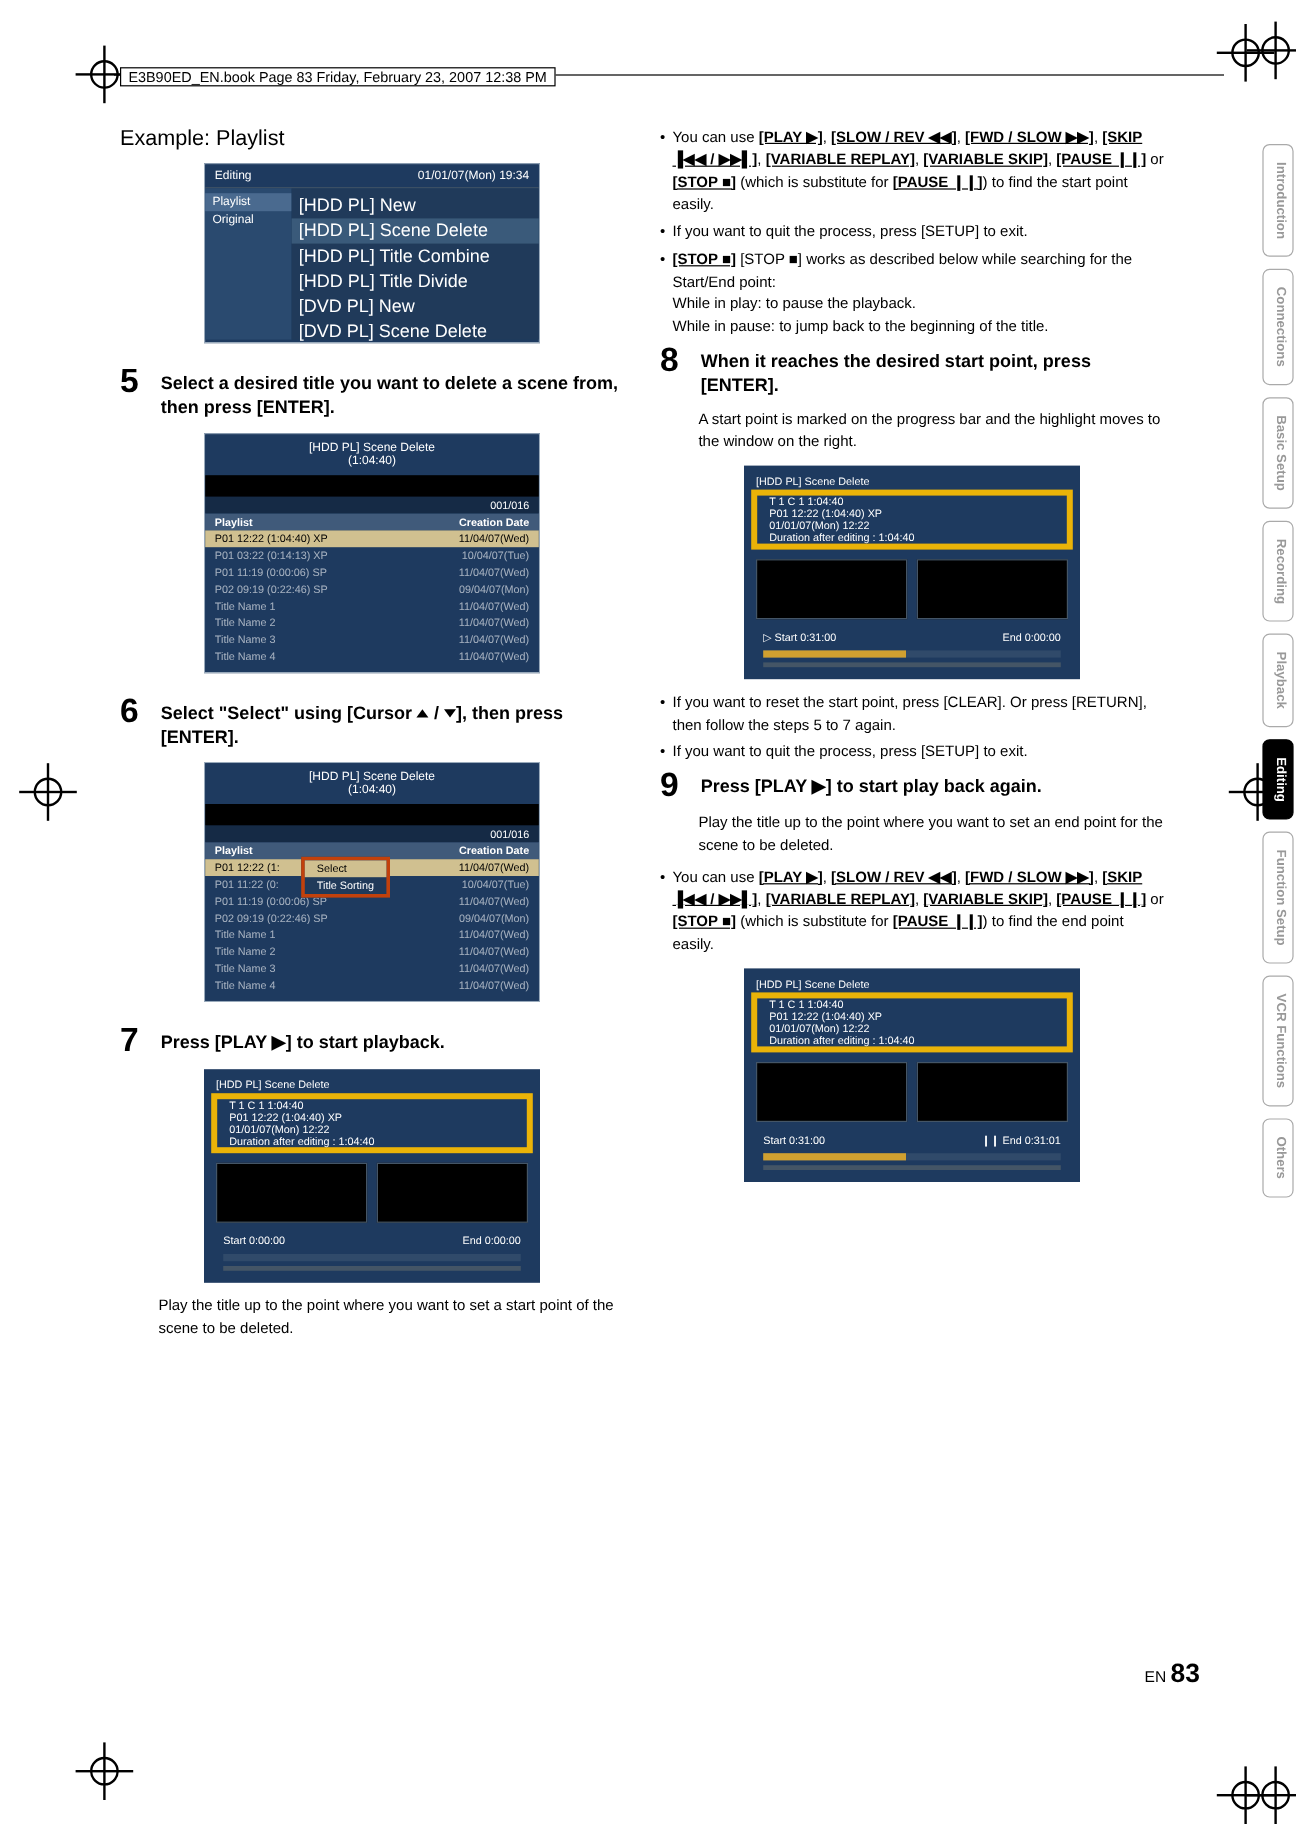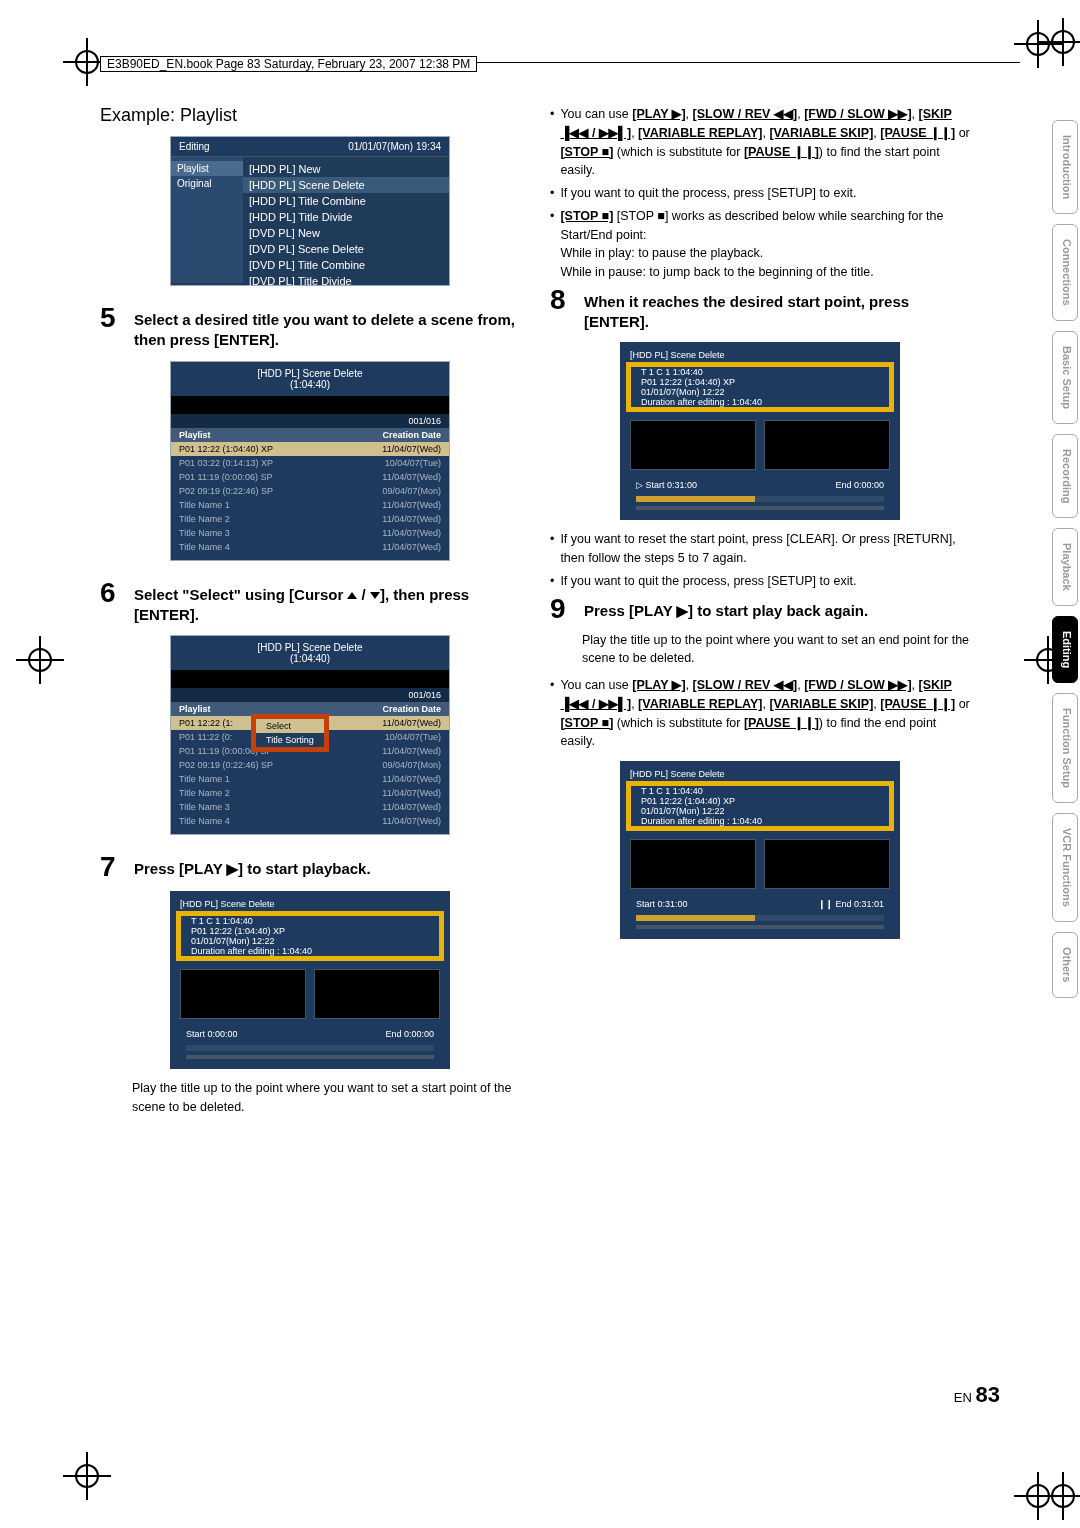--- a/index.html
+++ b/index.html
@@ -79,21 +79,21 @@
       justify-content: space-between;
       border-bottom: 1px solid #456;
     }
     .osd-sidebar {
       display: flex;
     }
     .osd-left { width: 72px; background: #2a4a6f; padding: 4px 6px; }
     .osd-left div { padding: 2px 0; }
     .osd-left .hl { background: #4a6a8f; margin: 0 -6px; padding: 2px 6px; }
     .osd-right { flex: 1; background: #203a5a; padding: 4px 6px; }
-    .osd-right div { padding: 2px 0; font-size: 11px; }
+    .osd-right div { padding: 2px 0; font-size: 15px; }
     .osd-right .hl { background: #3a5a7a; margin: 0 -6px; padding: 2px 6px; }
 
     .osd-title {
       background: #1e3a5f;
       padding: 6px 10px;
       text-align: center;
     }
     .osd-count {
       text-align: right;
       padding: 2px 8px;
@@ -237,21 +237,21 @@
 <div class="reg-mark reg-tl"></div>
 <div class="reg-mark reg-tr2"></div>
 <div class="reg-mark reg-ml"></div>
 <div class="reg-mark reg-mr"></div>
 <div class="reg-mark" style="bottom:40px;left:75px"></div>
 <div class="reg-mark reg-br2"></div>
 <div class="reg-mark" style="top:32px;right:30px"></div>
 <div class="reg-mark" style="bottom:20px;right:30px"></div>
 
 <div class="header-line"></div>
-<div class="header-text">E3B90ED_EN.book  Page 83  Saturday, February 23, 2007  12:38 PM</div>
+<div class="header-text">E3B90ED_EN.book  Page 83  Friday, February 23, 2007  12:38 PM</div>
 
 <div class="page-content">
 
   <div class="col">
     <div class="example-label">Example: Playlist</div>
 
     <div class="osd-box" style="height:150px">
       <div class="osd-header">
         <span>Editing</span>
         <span>01/01/07(Mon)    19:34</span>
@@ -371,21 +371,21 @@
           </div>
         <div class="osd-item dim">
             <span>Title Name 3</span>
             <span>11/04/07(Wed)</span>
           </div>
         <div class="osd-item dim">
             <span>Title Name 4</span>
             <span>11/04/07(Wed)</span>
           </div>
       </div>
-      <div style="position:absolute;top:78px;left:80px;background:#203a5a;border:5px solid #c2410c;padding:0">
+      <div style="position:absolute;top:78px;left:80px;background:#203a5a;border:3px solid #c2410c;padding:0">
         <div style="background:#d0c090;color:#000;padding:2px 10px;font-size:9px">Select</div>
         <div style="color:#fff;padding:2px 10px;font-size:9px">Title Sorting</div>
       </div>
     </div>
 
     <div class="step">
       <div class="step-num">7</div>
       <div class="step-text">Press [PLAY ▶] to start playback.</div>
     </div>
 
@@ -441,20 +441,21 @@
         <strong>[STOP ■]</strong> <span style="display:inline">[STOP ■] works as described below while searching for the Start/End point:</span><br>
         <span>While in play: to pause the playback.</span><br>
         <span>While in pause: to jump back to the beginning of the title.</span>
       </span>
     </div>
 
     <div class="step">
       <div class="step-num">8</div>
       <div class="step-text">When it reaches the desired start point, press [ENTER].</div>
     </div>
+    <div class="desc indent">A start point is marked on the progress bar and the highlight moves to the window on the right.</div>
 
     <div class="osd-progress">
       <div class="title-bar">[HDD PL] Scene Delete</div>
       <div class="info">
         <div>T   1  C   1     1:04:40</div>
         <div>P01   12:22 (1:04:40) XP</div>
         <div>01/01/07(Mon)   12:22</div>
         <div>Duration after editing : 1:04:40</div>
       </div>
       <div class="preview">

